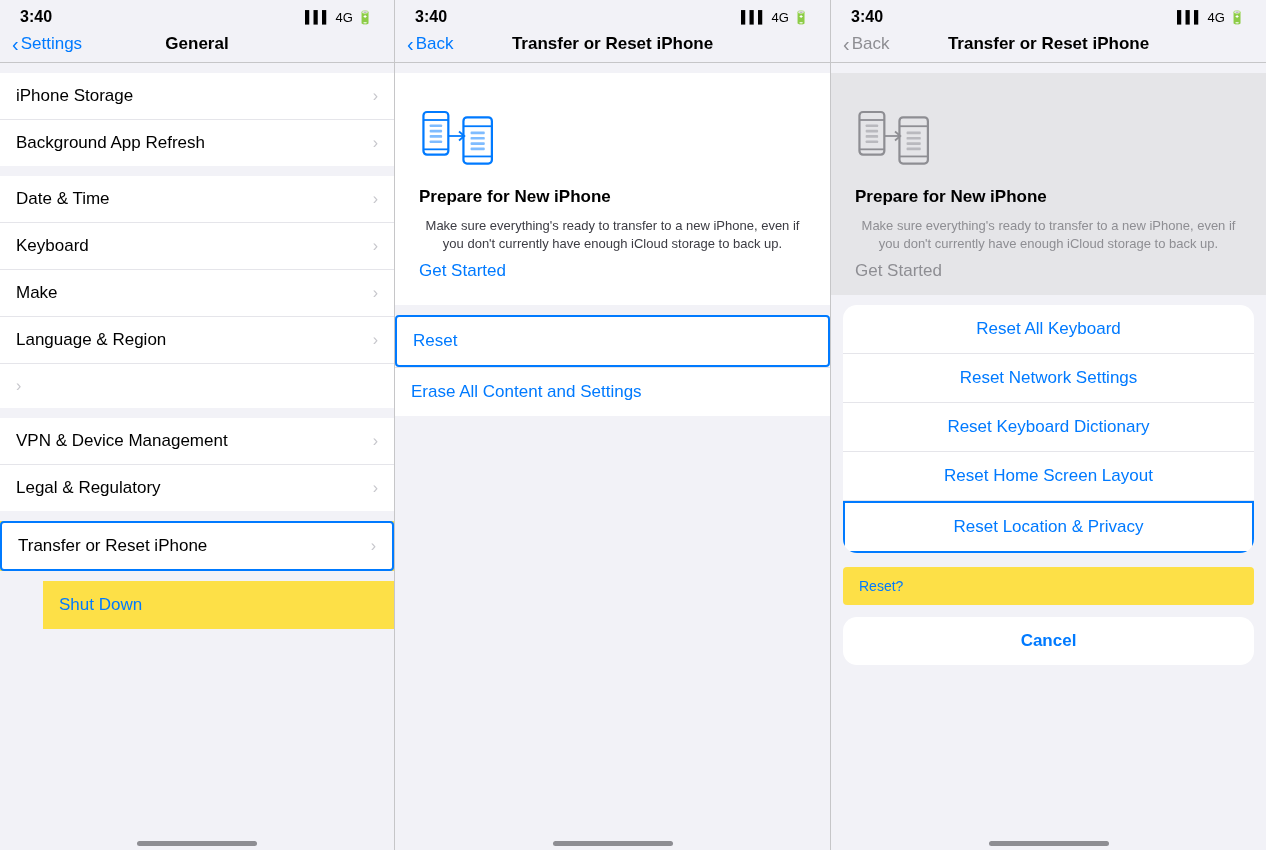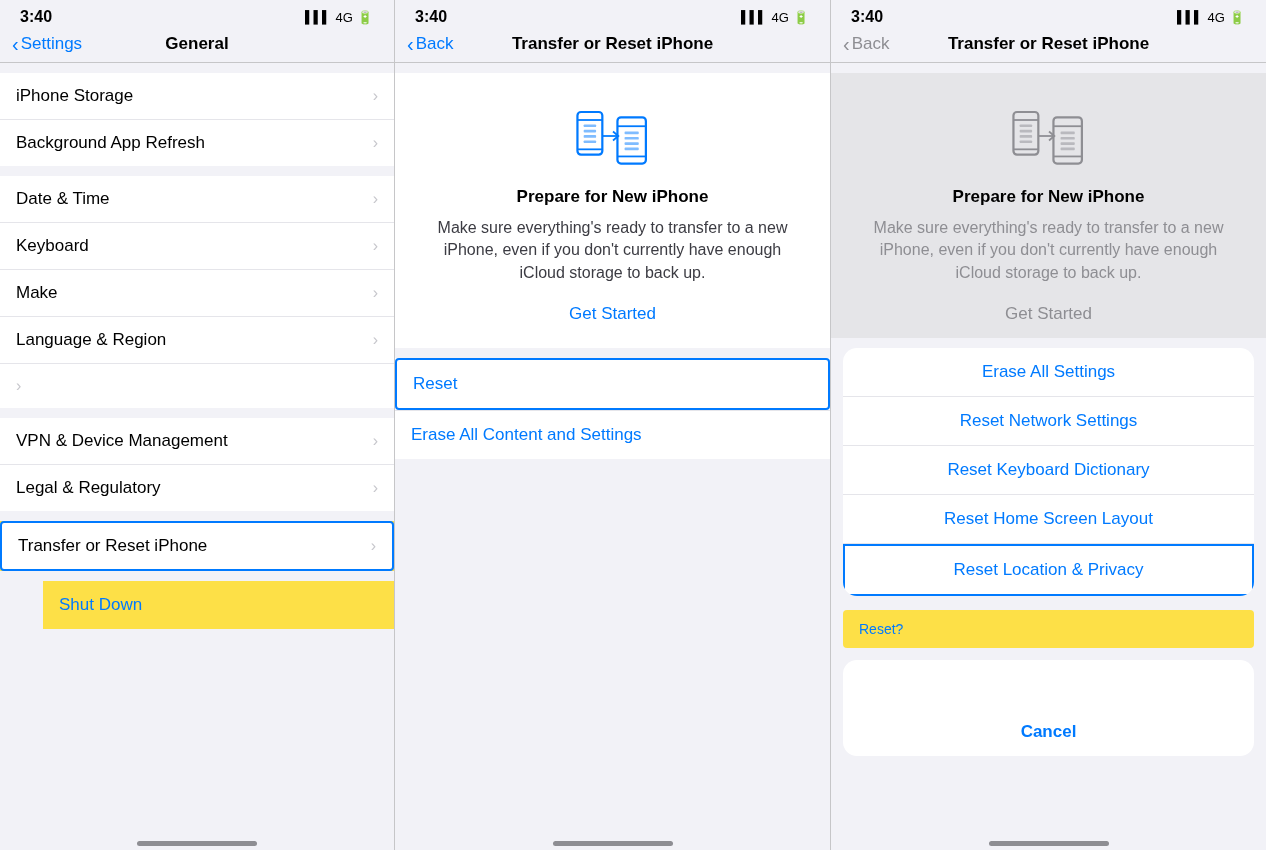--- a/index.html
+++ b/index.html
@@ -111,42 +111,42 @@
       overflow-y: auto;
       background: #f2f2f7;
     }
 
     .prepare-card {
       background: #fff;
       margin: 10px 0 0;
       padding: 28px 24px 20px;
       display: flex;
       flex-direction: column;
-      align-items: center;
+      align-items: flex-start;
       text-align: center;
     }
 
     .phone-icon {
       width: 80px;
       height: 70px;
       margin-bottom: 16px;
     }
 
     .prepare-title {
       font-size: 17px;
       font-weight: 700;
       color: #000;
       margin-bottom: 10px;
     }
 
     .prepare-desc {
-      font-size: 16px;
+      font-size: 13px;
       color: #3c3c43;
       line-height: 1.4;
-      margin-bottom: 16px;
+      margin-bottom: 4px;
     }
 
     .get-started-btn {
       font-size: 17px;
       color: #007aff;
       cursor: pointer;
       padding: 4px 0;
     }
 
     .reset-section {
@@ -239,21 +239,20 @@
       padding: 14px 16px;
       display: flex;
       align-items: center;
       justify-content: center;
       cursor: pointer;
     }
     .modal-cancel-label {
       font-size: 17px;
       font-weight: 600;
       color: #007aff;
-      margin-top: 48px;
     }
 
     
     .nav-bar.grayed .back-btn { color: #8e8e93; }
     .nav-bar.grayed .back-btn .chevron { color: #8e8e93; }
   </style>
 </head>
 <body>
 
 <div class="panel panel-1">
@@ -447,21 +446,21 @@
         <polyline points="45,30 51,35 45,40" stroke="#8e8e93" stroke-width="2" fill="none"></polyline>
       </svg>
 
       <div class="prepare-title">Prepare for New iPhone</div>
       <div class="prepare-desc" style="color:#8e8e93;">Make sure everything's ready to transfer to a new iPhone, even if you don't currently have enough iCloud storage to back up.</div>
       <div class="get-started-btn" style="color:#8e8e93;">Get Started</div>
     </div>
 
     <div class="modal-sheet">
       <div class="modal-option">
-        <span class="modal-option-label">Erase All Settings</span>
+        <span class="modal-option-label">Reset All Keyboard</span>
       </div>
       <div class="modal-option">
         <span class="modal-option-label">Reset Network Settings</span>
       </div>
       <div class="modal-option">
         <span class="modal-option-label">Reset Keyboard Dictionary</span>
       </div>
       <div class="modal-option">
         <span class="modal-option-label">Reset Home Screen Layout</span>
       </div>

